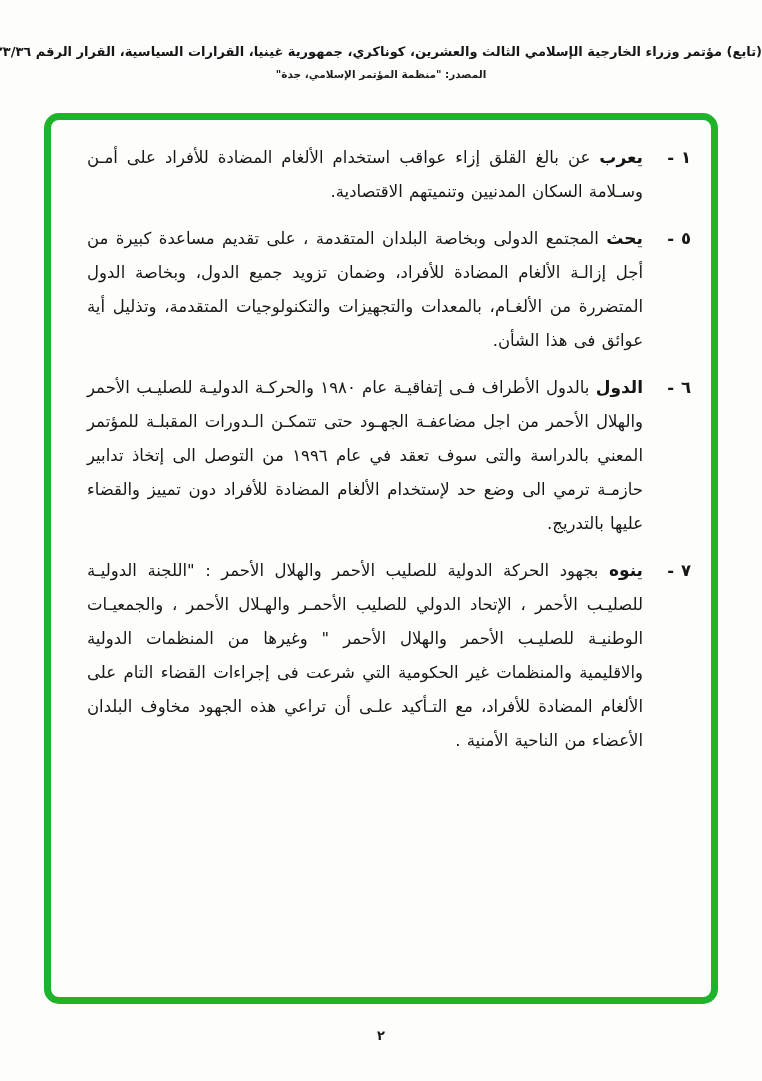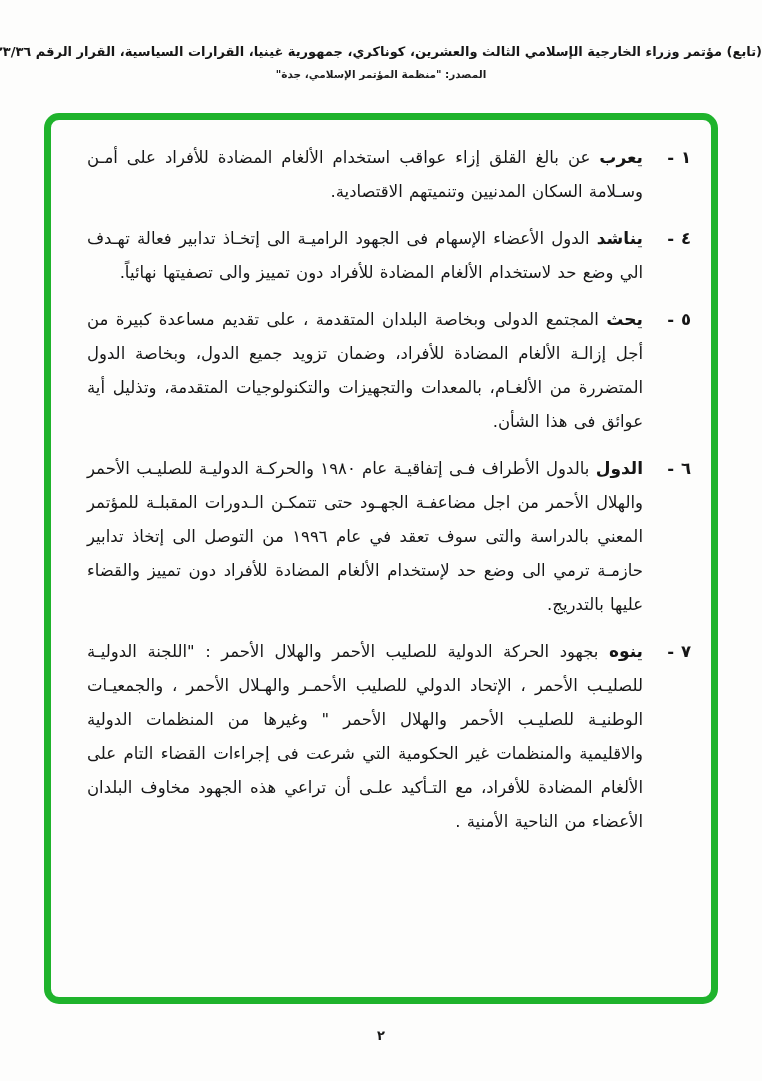--- a/index.html
+++ b/index.html
@@ -70,21 +70,20 @@
   <div class="h-line1">(تابع) مؤتمر وزراء الخارجية الإسلامي الثالث والعشرين، كوناكري، جمهورية غينيا، القرارات السياسية، القرار الرقم ٢٣/٣٦-س</div>
   <div class="h-line2">المصدر: "منظمة المؤتمر الإسلامي، جدة"</div>
 </div>
 
 <div class="resolution-box" style="border-color: rgb(31, 179, 44);">
 
   <div class="item"><span class="num">١ - </span><b>يعرب</b><span> عن بالغ القلق إزاء عواقب استخدام الألغام المضادة للأفراد على أمـن وسـلامة السكان المدنيين وتنميتهم الاقتصادية.</span></div>
 
 
 
-  <div class="item"><span class="num">٤ - </span><b>يناشد</b><span> الدول الأعضاء الإسهام فى الجهود الراميـة الى إتخـاذ تدابير فعالة تهـدف الي وضع حد لاستخدام الألغام المضادة للأفراد دون تمييز والى تصفيتها نهائياً.</span></div>
 
   <div class="item"><span class="num">٥ - </span><b>يحث</b><span> المجتمع الدولى وبخاصة البلدان المتقدمة ، على تقديم مساعدة كبيرة من أجل إزالـة الألغام المضادة للأفراد، وضمان تزويد جميع الدول، وبخاصة الدول المتضررة من الألغـام، بالمعدات والتجهيزات والتكنولوجيات المتقدمة، وتذليل أية عوائق فى هذا الشأن.</span></div>
 
   <div class="item"><span class="num">٦ - </span><b>الدول</b><span> بالدول الأطراف فـى إتفاقيـة عام ١٩٨٠ والحركـة الدوليـة للصليـب الأحمر والهلال الأحمر من اجل مضاعفـة الجهـود حتى تتمكـن الـدورات المقبلـة للمؤتمر المعني بالدراسة والتى سوف تعقد في عام ١٩٩٦ من التوصل الى إتخاذ تدابير حازمـة ترمي الى وضع حد لإستخدام الألغام المضادة للأفراد دون تمييز والقضاء عليها بالتدريج.</span></div>
 
   <div class="item"><span class="num">٧ - </span><b>ينوه</b><span> بجهود الحركة الدولية للصليب الأحمر والهلال الأحمر : "اللجنة الدوليـة للصليـب الأحمر ، الإتحاد الدولي للصليب الأحمـر والهـلال الأحمر ، والجمعيـات الوطنيـة للصليـب الأحمر والهلال الأحمر " وغيرها من المنظمات الدولية والاقليمية والمنظمات غير الحكومية التي شرعت فى إجراءات القضاء التام على الألغام المضادة للأفراد، مع التـأكيد علـى أن تراعي هذه الجهود مخاوف البلدان الأعضاء من الناحية الأمنية .</span></div>
 
 
 </div>
 

